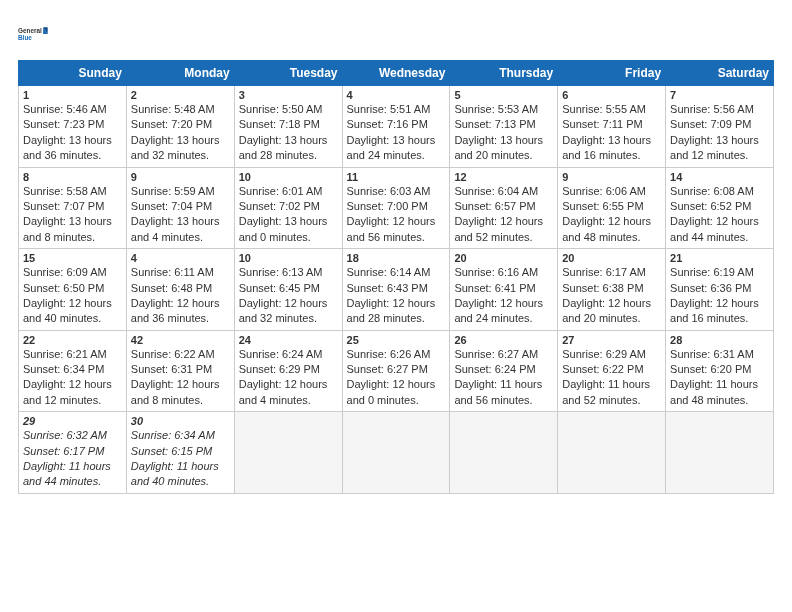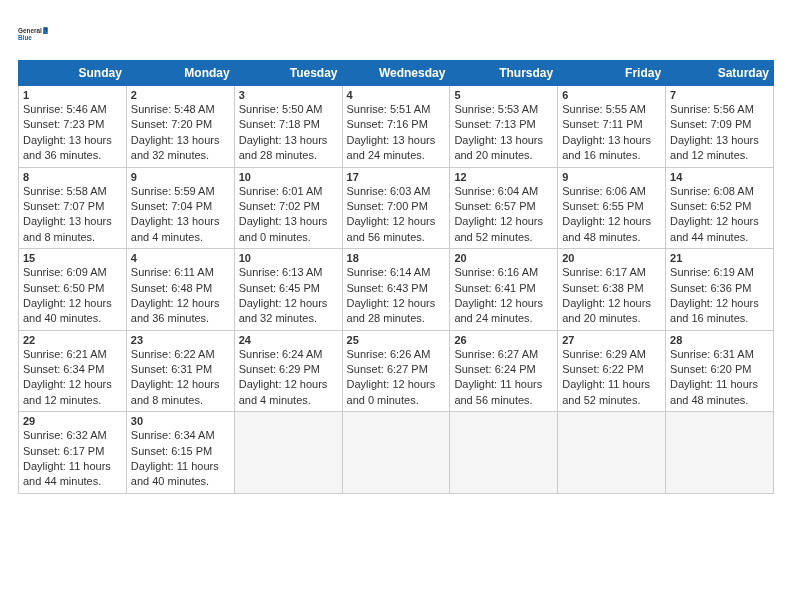--- a/index.html
+++ b/index.html
@@ -83,20 +83,21 @@
       color: #333;
     }
     .week-row td {
       background: #fff;
     }
     .week-row:nth-child(odd) td {
       background: #fff;
     }
     .last-row td {
       height: 70px;
+      font-style: italic;
     }
   </style>
 </head>
 <body>
 
 <div class="page">
   <div class="header">
     <div class="logo">
       <svg class="logo-icon" viewBox="0 0 70 40" width="70" height="40">
           <text x="0" y="17" font-size="14" font-weight="bold" fill="#333" font-family="Arial">General</text>
@@ -161,21 +162,21 @@
           </td>
           <td>
             <span class="day-num">9</span>
             <div class="day-info">Sunrise: 5:59 AM<br>Sunset: 7:04 PM<br>Daylight: 13 hours and 4 minutes.</div>
           </td>
           <td>
             <span class="day-num">10</span>
             <div class="day-info">Sunrise: 6:01 AM<br>Sunset: 7:02 PM<br>Daylight: 13 hours and 0 minutes.</div>
           </td>
           <td>
-            <span class="day-num">17</span>
+            <span class="day-num">11</span>
             <div class="day-info">Sunrise: 6:03 AM<br>Sunset: 7:00 PM<br>Daylight: 12 hours and 56 minutes.</div>
           </td>
           <td>
             <span class="day-num">12</span>
             <div class="day-info">Sunrise: 6:04 AM<br>Sunset: 6:57 PM<br>Daylight: 12 hours and 52 minutes.</div>
           </td>
           <td>
             <span class="day-num">9</span>
             <div class="day-info">Sunrise: 6:06 AM<br>Sunset: 6:55 PM<br>Daylight: 12 hours and 48 minutes.</div>
           </td>
@@ -213,21 +214,21 @@
             <span class="day-num">21</span>
             <div class="day-info">Sunrise: 6:19 AM<br>Sunset: 6:36 PM<br>Daylight: 12 hours and 16 minutes.</div>
           </td>
         </tr>
         <tr class="week-row">
           <td>
             <span class="day-num">22</span>
             <div class="day-info">Sunrise: 6:21 AM<br>Sunset: 6:34 PM<br>Daylight: 12 hours and 12 minutes.</div>
           </td>
           <td>
-            <span class="day-num">23</span>
+            <span class="day-num">42</span>
             <div class="day-info">Sunrise: 6:22 AM<br>Sunset: 6:31 PM<br>Daylight: 12 hours and 8 minutes.</div>
           </td>
           <td>
             <span class="day-num">24</span>
             <div class="day-info">Sunrise: 6:24 AM<br>Sunset: 6:29 PM<br>Daylight: 12 hours and 4 minutes.</div>
           </td>
           <td>
             <span class="day-num">25</span>
             <div class="day-info">Sunrise: 6:26 AM<br>Sunset: 6:27 PM<br>Daylight: 12 hours and 0 minutes.</div>
           </td>

